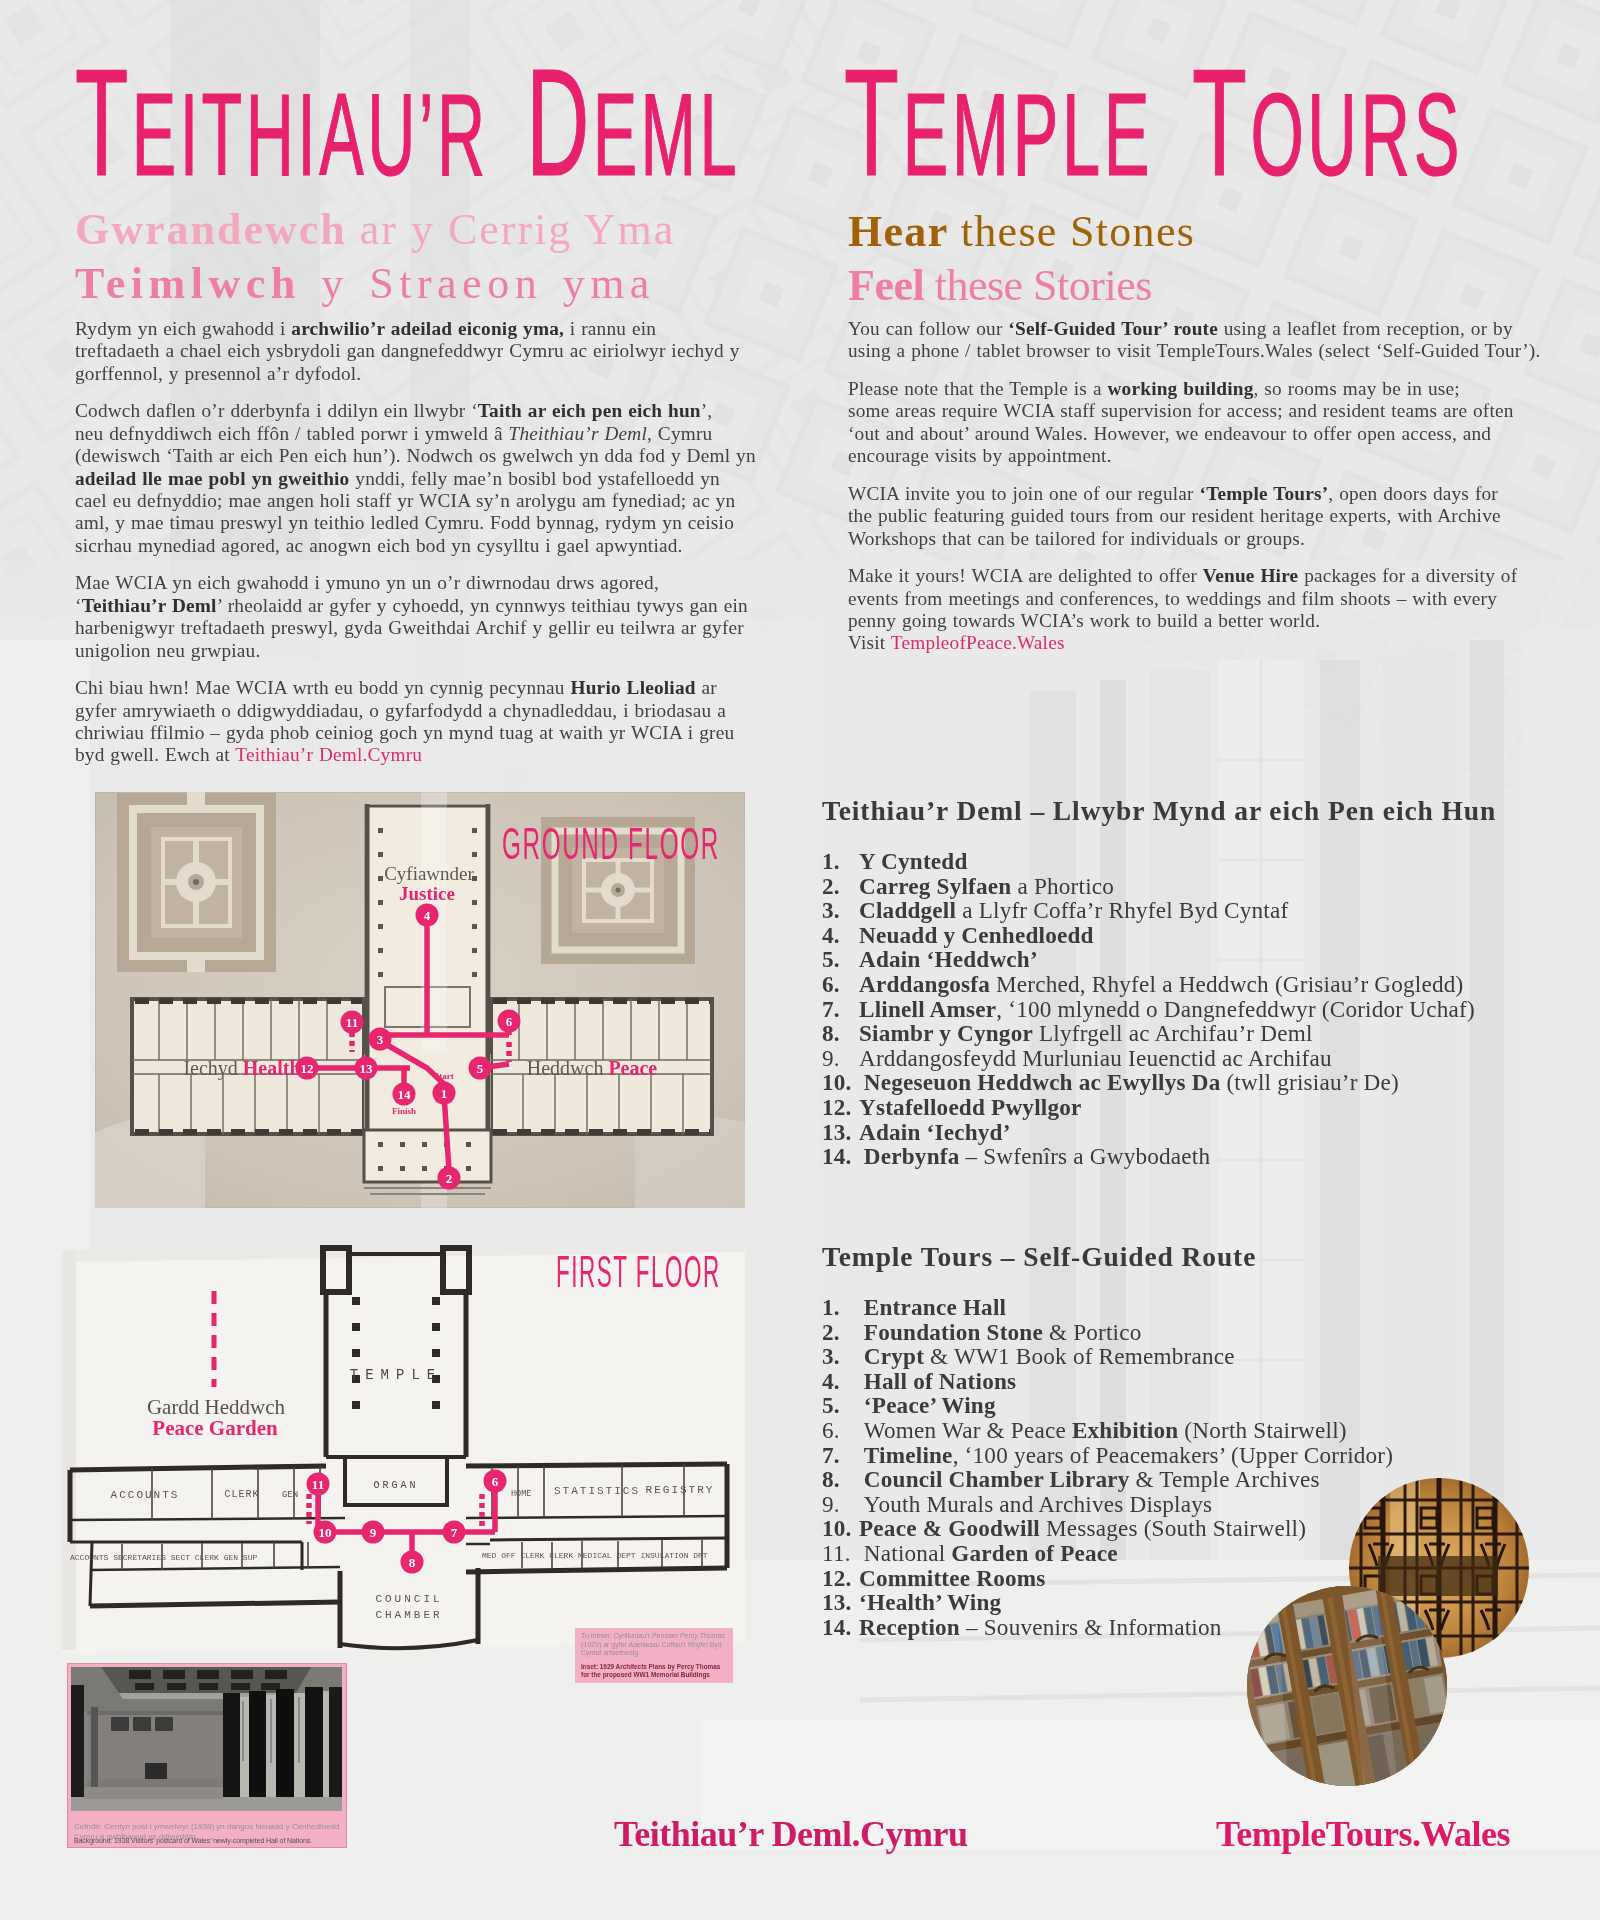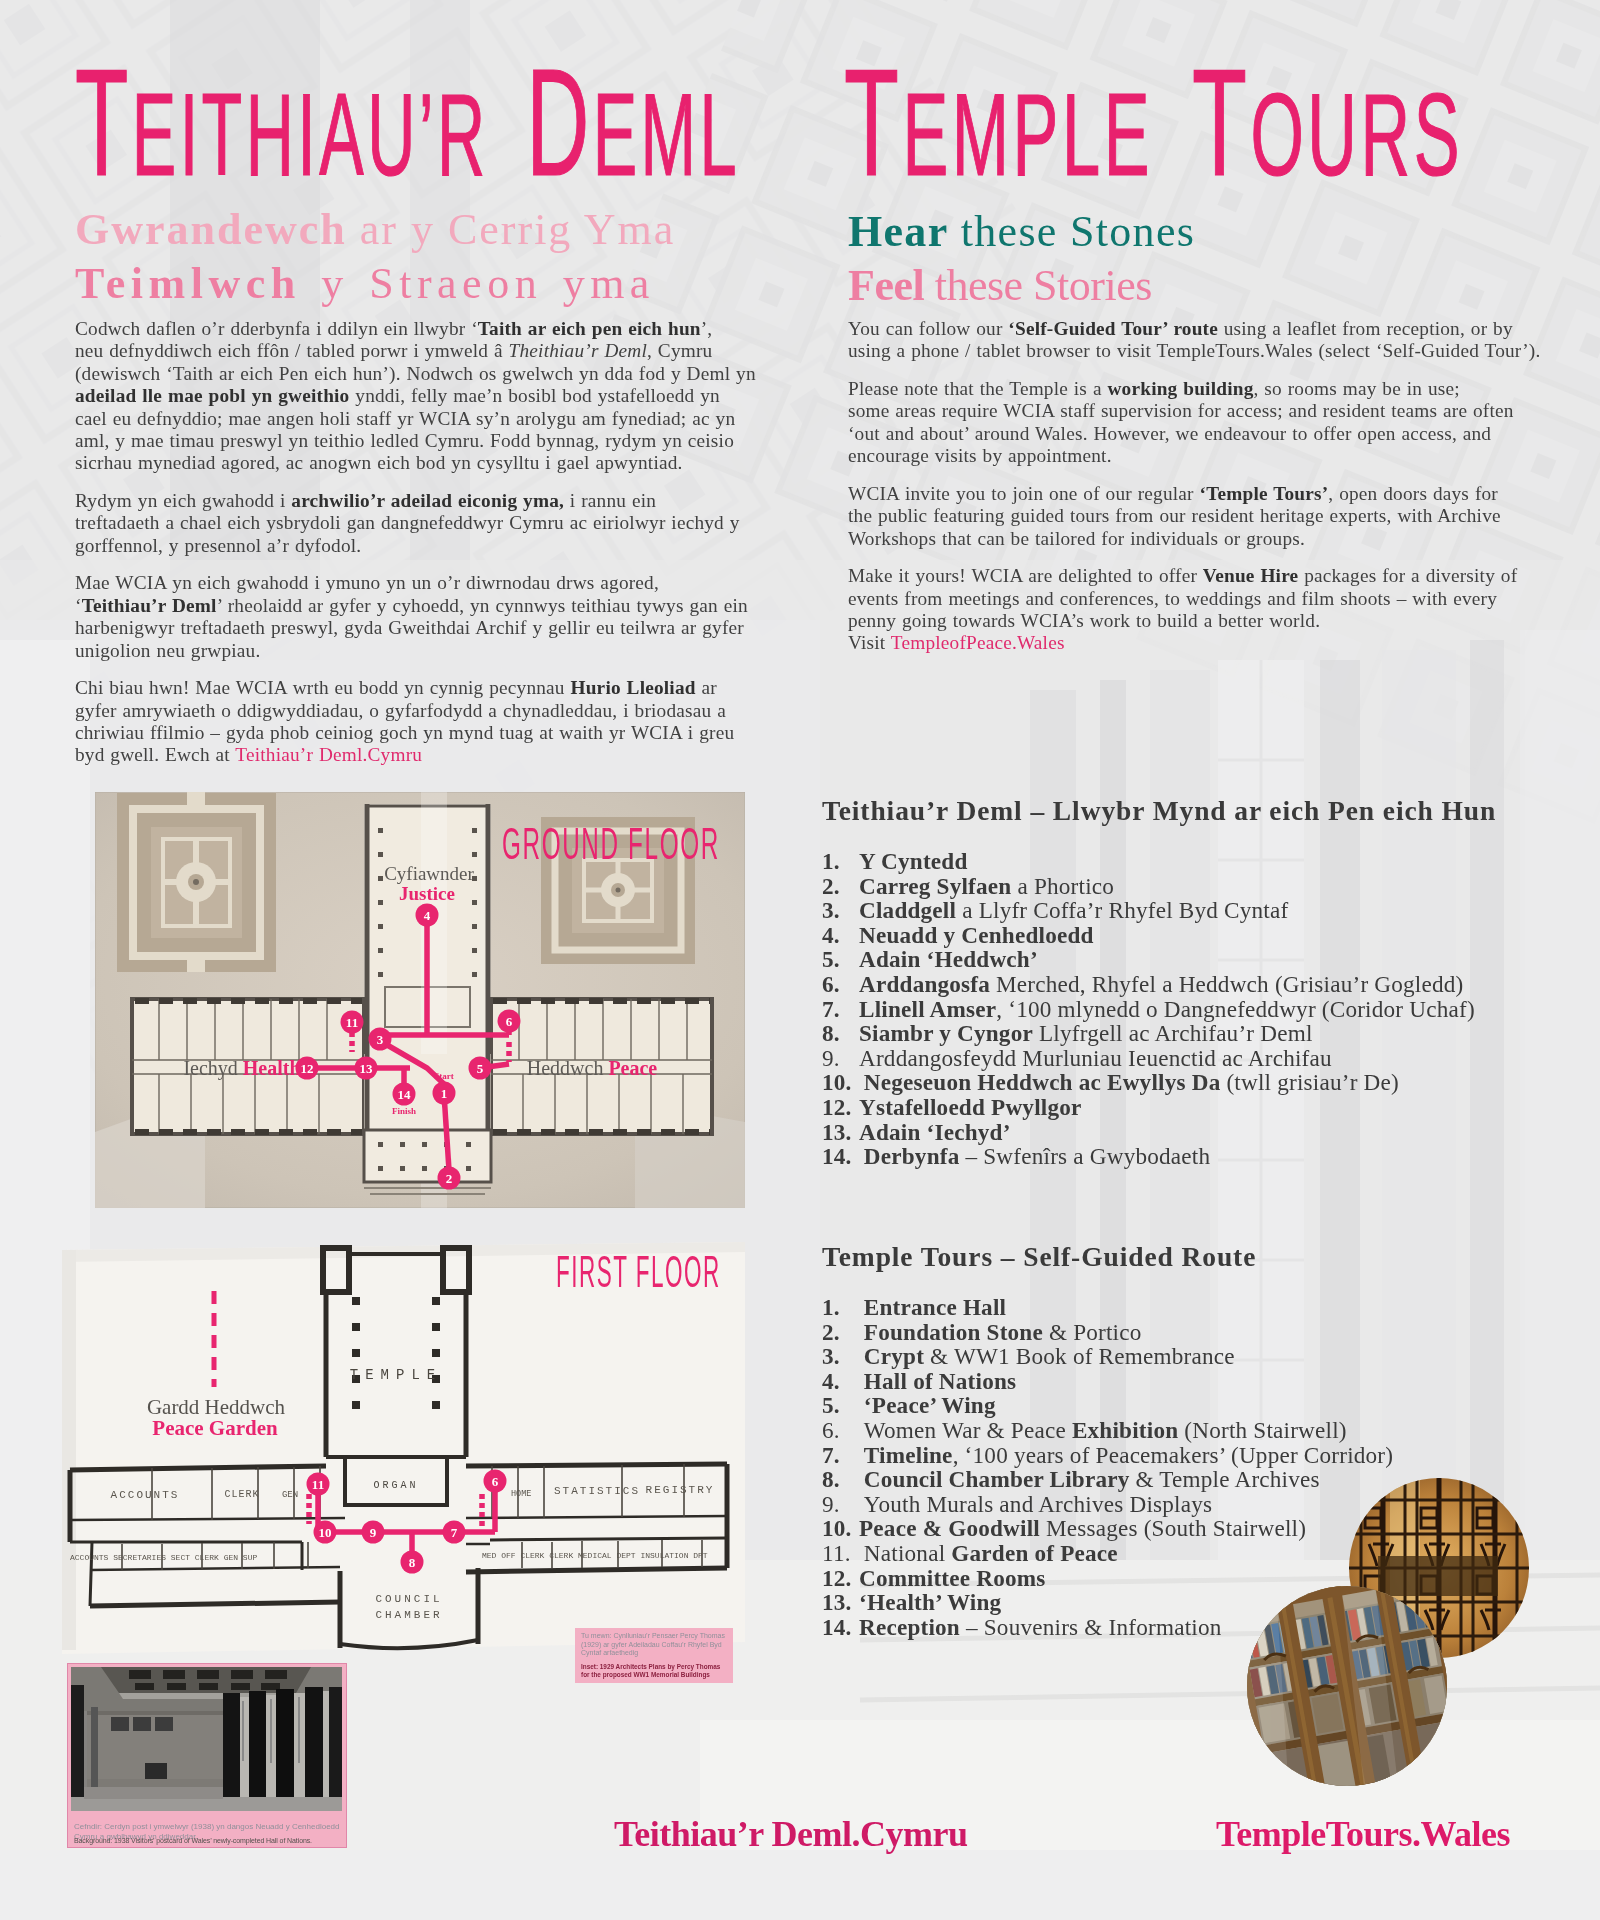--- a/index.html
+++ b/index.html
@@ -96,34 +96,34 @@
   </g>
   <rect x="700" y="1720" width="900" height="130" fill="#f3f3f2"></rect>
   <rect x="0" y="1850" width="1600" height="70" fill="#eeeeef"></rect>
 </svg>
 
 <div class="title abs" id="t1" style="left:75px;top:46px;transform:scaleX(0.5743);"><span class="b">T</span><span class="s">EITHIAU’R </span><span class="b"> D</span><span class="s">EML</span></div>
 <div class="title abs" id="t2" style="left:844px;top:46px;transform:scaleX(0.5919);"><span class="b">T</span><span class="s">EMPLE </span><span class="b"> T</span><span class="s">OURS</span></div>
 
 <div class="sub abs" style="left:75px;top:204px;font-size:44px;color:#f2a9bd;letter-spacing:2px;"><b>Gwrandewch</b> ar y Cerrig Yma</div>
 <div class="sub abs" style="left:75px;top:258px;font-size:44px;color:#ee7fa2;letter-spacing:5.5px;word-spacing:4px;"><b>Teimlwch</b> y Straeon yma</div>
-<div class="sub abs" style="left:848px;top:206px;font-size:44px;color:#0f766e;letter-spacing:1.3px;"><b>Hear</b> these Stones</div>
+<div class="sub abs" style="left:848px;top:206px;font-size:44px;color:#a16207;letter-spacing:1.3px;"><b>Hear</b> these Stones</div>
 <div class="sub abs" style="left:848px;top:260px;font-size:44px;color:#ee7fa2;letter-spacing:-0.5px;text-align:center;"><b>Feel</b> these Stories</div>
 
 <div class="body abs" style="left:75px;top:318px;">
+<p>Rydym yn eich gwahodd i <b>archwilio’r adeilad eiconig yma,</b> i rannu ein<br>
+treftadaeth a chael eich ysbrydoli gan dangnefeddwyr Cymru ac eiriolwyr iechyd y<br>
+gorffennol, y presennol a’r dyfodol.</p>
 <p>Codwch daflen o’r dderbynfa i ddilyn ein llwybr ‘<b>Taith ar eich pen eich hun</b>’,<br>
 neu defnyddiwch eich ffôn / tabled porwr i ymweld â <i>Theithiau’r Deml</i>, Cymru<br>
 (dewiswch ‘Taith ar eich Pen eich hun’). Nodwch os gwelwch yn dda fod y Deml yn<br>
 <b>adeilad lle mae pobl yn gweithio</b> ynddi, felly mae’n bosibl bod ystafelloedd yn<br>
 cael eu defnyddio; mae angen holi staff yr WCIA sy’n arolygu am fynediad; ac yn<br>
 aml, y mae timau preswyl yn teithio ledled Cymru. Fodd bynnag, rydym yn ceisio<br>
 sicrhau mynediad agored, ac anogwn eich bod yn cysylltu i gael apwyntiad.</p>
-<p>Rydym yn eich gwahodd i <b>archwilio’r adeilad eiconig yma,</b> i rannu ein<br>
-treftadaeth a chael eich ysbrydoli gan dangnefeddwyr Cymru ac eiriolwyr iechyd y<br>
-gorffennol, y presennol a’r dyfodol.</p>
 <p>Mae WCIA yn eich gwahodd i ymuno yn un o’r diwrnodau drws agored,<br>
 ‘<b>Teithiau’r Deml</b>’ rheolaidd ar gyfer y cyhoedd, yn cynnwys teithiau tywys gan ein<br>
 harbenigwyr treftadaeth preswyl, gyda Gweithdai Archif y gellir eu teilwra ar gyfer<br>
 unigolion neu grwpiau.</p>
 <p>Chi biau hwn! Mae WCIA wrth eu bodd yn cynnig pecynnau <b>Hurio Lleoliad</b> ar<br>
 gyfer amrywiaeth o ddigwyddiadau, o gyfarfodydd a chynadleddau, i briodasau a<br>
 chriwiau ffilmio – gyda phob ceiniog goch yn mynd tuag at waith yr WCIA i greu<br>
 byd gwell. Ewch at <span class="pink">Teithiau’r Deml.Cymru</span></p>
 </div>
 

